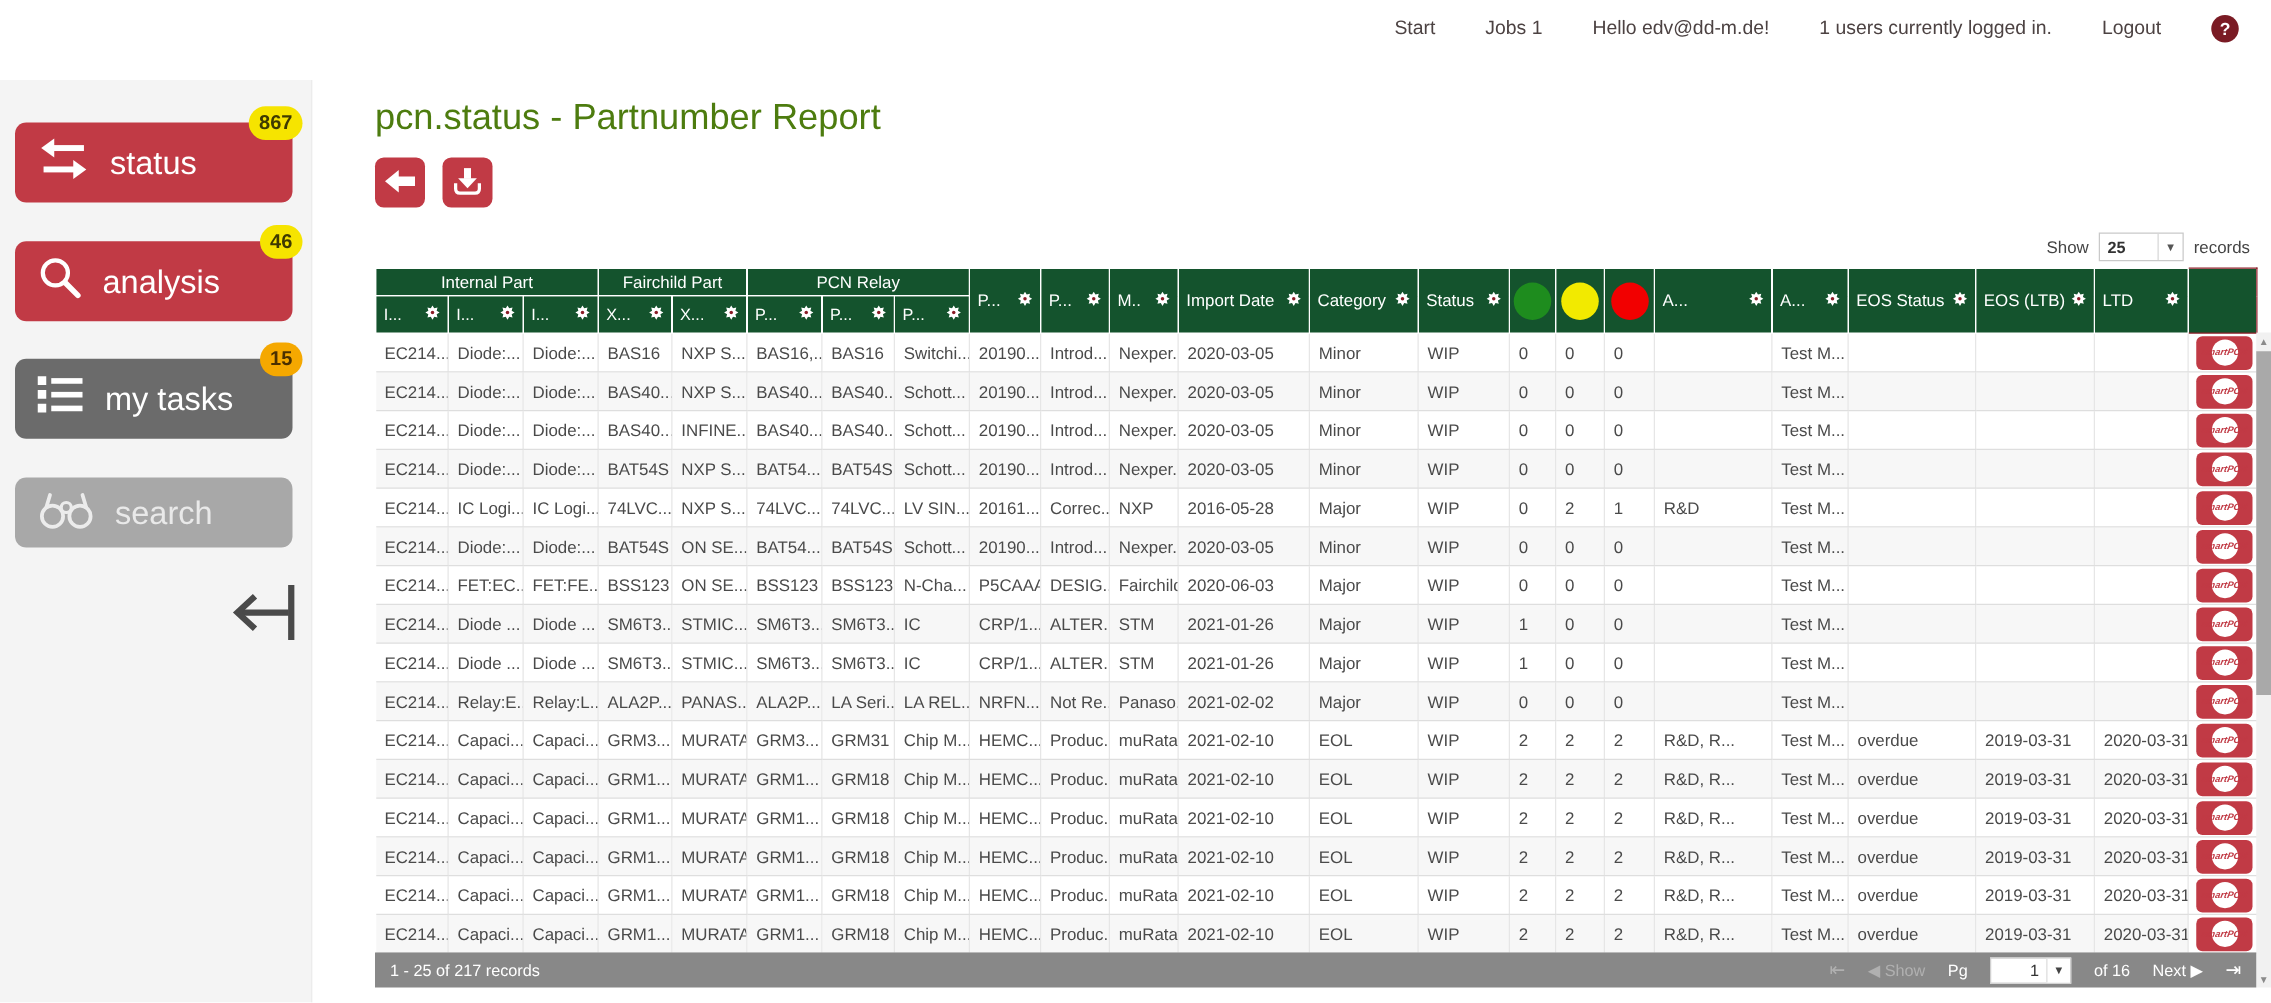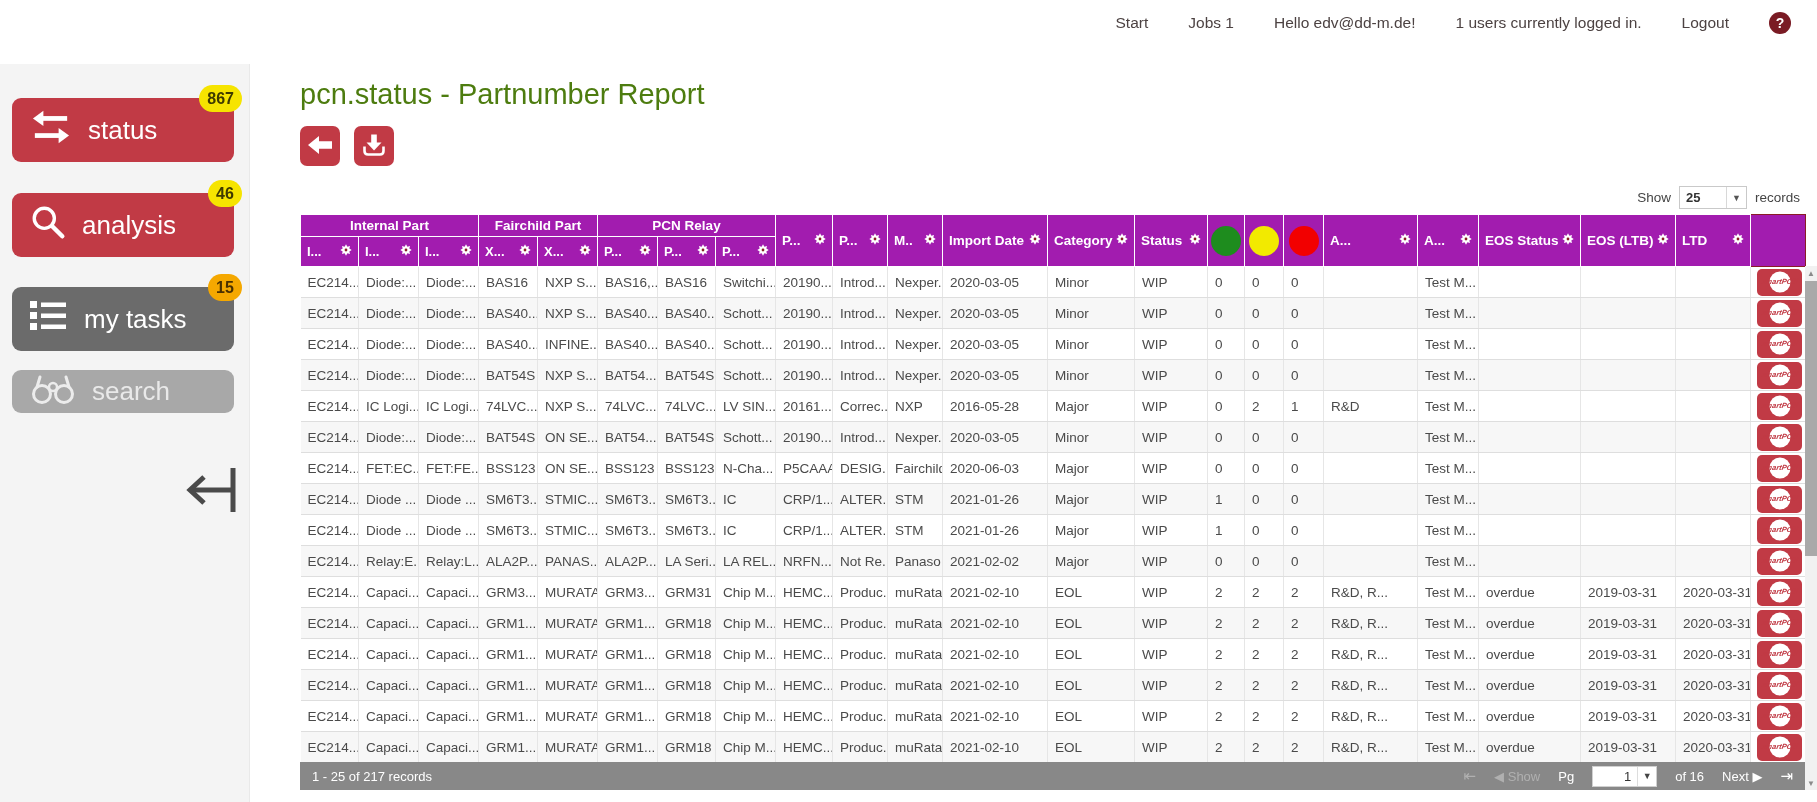--- a/index.html
+++ b/index.html
@@ -46,21 +46,21 @@
   .show-row { position:absolute; top:122px; right:17px; display:flex; align-items:center; gap:8px;
     font-size:13.5px; color:#444; }
   .mini-select { display:flex; border:1px solid #c9c9c9; background:#fff; height:23px; cursor:pointer; }
   .mini-select .val { width:46px; padding:3px 6px; font-size:13px; color:#333;font-weight:bold; }
   .mini-select .arr { width:20px; border-left:1px solid #d8d8d8; display:flex; align-items:center;
     justify-content:center; font-size:9px; color:#555; }
 
   
   .table-wrap { position:absolute; left:50px; top:150px; }
   table { border-collapse:collapse; table-layout:fixed; width:1505px; }
-  thead th { background:#a21caf; color:#fff; font-weight:bold; font-size:13px;
+  thead th { background:#14532d; color:#fff; font-weight:normal; font-size:13px;
     border:1px solid #fff; overflow:hidden; white-space:nowrap; }
   thead tr.group-row th { height:22px; text-align:center; font-size:13.5px; }
   thead tr.sub-row th { height:30px; }
   thead th.no-border-outer { border-color:#8a1c26; }
   .hcell { display:flex; align-items:center; justify-content:space-between; padding:0 6px; }
   .hcell .hlabel { overflow:hidden; white-space:nowrap; }
   .circle { width:30px; height:30px; border-radius:50%; margin:0 auto; }
   tbody td { height:31px; font-size:13.5px; color:#4a4a4a; padding:0 7px; white-space:nowrap;
     overflow:hidden; border-right:1px solid #e6e6e6; border-bottom:1px solid #dedede; background:#fff; }
   tbody tr:nth-child(even) td { background:#f7f7f7; }
@@ -140,21 +140,21 @@
           <rect x="0" y="13" width="7" height="7" fill="#fff"></rect>
             <rect x="11" y="14.5" width="25" height="4.5" fill="#fff"></rect>
           <rect x="0" y="24" width="7" height="7" fill="#fff"></rect>
             <rect x="11" y="25.5" width="25" height="4.5" fill="#fff"></rect>
         </svg>
       </span>
       <span>my tasks</span>
       <span class="badge orange">15</span>
     </div>
 
-    <div class="side-btn light" style="top:306px;height:43px;align-items:center;">
+    <div class="side-btn light" style="top:318px;height:56px;align-items:center;">
       <span>
         <svg width="46" height="36" viewBox="0 0 46 36">
           <circle cx="12" cy="24" r="8.5" fill="none" stroke="#ececec" stroke-width="3"></circle>
           <circle cx="34" cy="24" r="8.5" fill="none" stroke="#ececec" stroke-width="3"></circle>
           <circle cx="23" cy="17" r="4" fill="none" stroke="#ececec" stroke-width="2.5"></circle>
           <path d="M7 17 L10 7 M39 17 L36 7" fill="none" stroke="#ececec" stroke-width="3" stroke-linecap="round"></path>
         </svg>
       </span>
       <span>search</span>
     </div>

